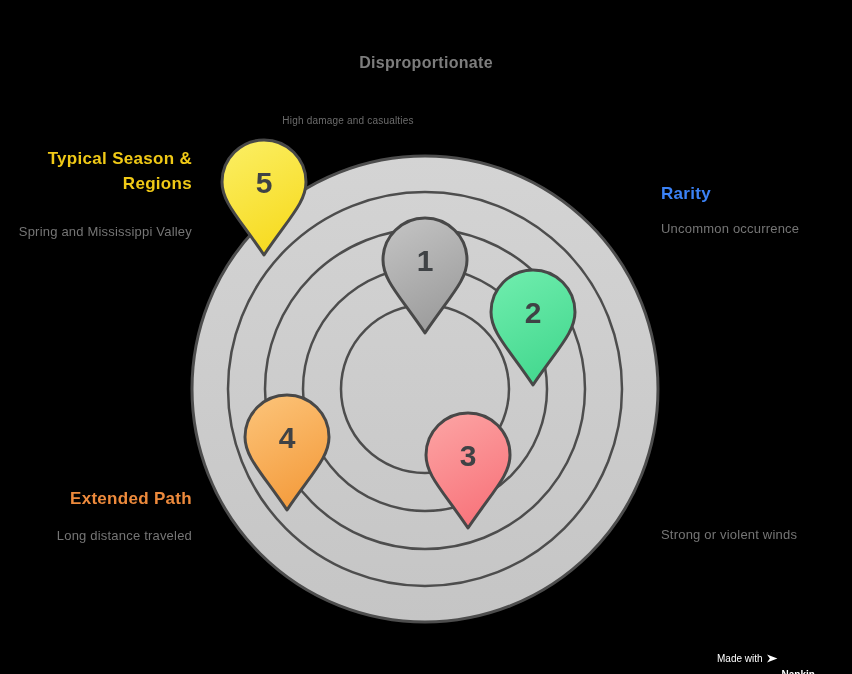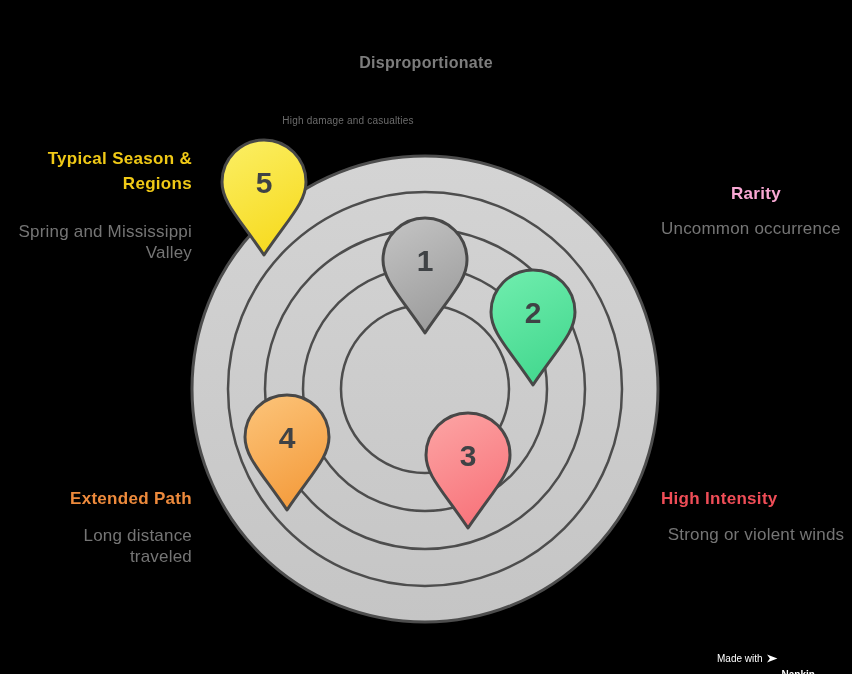--- a/index.html
+++ b/index.html
@@ -7,27 +7,27 @@
     position:relative; width:852px; height:674px; overflow:hidden;
     font-family:"Liberation Sans", sans-serif;
   }
   .diagram-svg { position:absolute; left:0; top:0; }
   .txt { position:absolute; }
   .title-block { top:51px; left:0; width:852px; text-align:center;
     font-size:16px; font-weight:700; line-height:23px; letter-spacing:.3px; }
   .subtitle { top:112px; left:0; width:696px; text-align:center;
     font-size:10px; line-height:18px; letter-spacing:.2px; }
   .heading { font-size:17px; font-weight:700; line-height:25px; letter-spacing:.3px; }
-  .desc { font-size:17px; line-height:21px; letter-spacing:.2px; }
+  .desc { font-size:13px; line-height:21px; letter-spacing:.2px; }
   .blk-left  { right:660px; width:175px; text-align:right; }
   .blk-right { left:661px; width:190px; text-align:left; }
   .tl-h { top:146px; } .tl-d { top:221px; }
   .tr-h { top:181px; } .tr-d { top:218px; }
   .bl-h { top:486px; } .bl-d { top:525px; }
-  .br-h { top:486px; } .br-d { top:524px;text-align:center; }
+  .br-h { top:486px; } .br-d { top:524px; }
   .ring { fill:none; }
   .pin-num { font-family:"Liberation Sans", sans-serif; font-size:30px;
     font-weight:700; text-anchor:middle; }
   .watermark { position:absolute; left:717px; top:637px; display:flex;
     align-items:center; gap:4px; color:#ffffff; font-size:10px; }
   .wm-prefix { font-weight:500; }
   .wm-brand { font-weight:700;margin-top:32px; }
 </style>
 </head>
 <body>
@@ -97,27 +97,26 @@
   </svg>
 
   <div class="txt title-block" style="color: rgb(125, 125, 125);">
     <div>Disproportionate</div>
   </div>
   <div class="txt subtitle" style="color: rgb(108, 108, 108);">High damage and casualties</div>
 
   <div class="txt heading blk-left tl-h" style="color: rgb(240, 201, 22);">Typical Season &amp; Regions</div>
   <div class="txt desc blk-left tl-d" style="color: rgb(117, 117, 117);">Spring and Mississippi Valley</div>
 
-  <div class="txt heading blk-right tr-h" style="color: #f9a8d4; text-align: center;">Rarity</div>
+  <div class="txt heading blk-right tr-h" style="color: #3b82f6;">Rarity</div>
   <div class="txt desc blk-right tr-d" style="color: rgb(117, 117, 117);">Uncommon occurrence</div>
 
   <div class="txt heading blk-left bl-h" style="color: rgb(237, 138, 60);">Extended Path</div>
   <div class="txt desc blk-left bl-d" style="color: rgb(117, 117, 117);">Long distance traveled</div>
 
-  <div class="txt heading blk-right br-h" style="color: rgb(239, 77, 87);">High Intensity</div>
   <div class="txt desc blk-right br-d" style="color: rgb(117, 117, 117);">Strong or violent winds</div>
 
   <div class="watermark">
     <span class="wm-prefix">Made with</span>
     <svg width="11" height="11" viewBox="0 0 11 11">
       <path d="M0 1.4 L10.4 5.5 L0 9.6 L2.9 5.5 Z" fill="#ffffff"></path>
     </svg>
     <span class="wm-brand">Napkin</span>
   </div>
 

